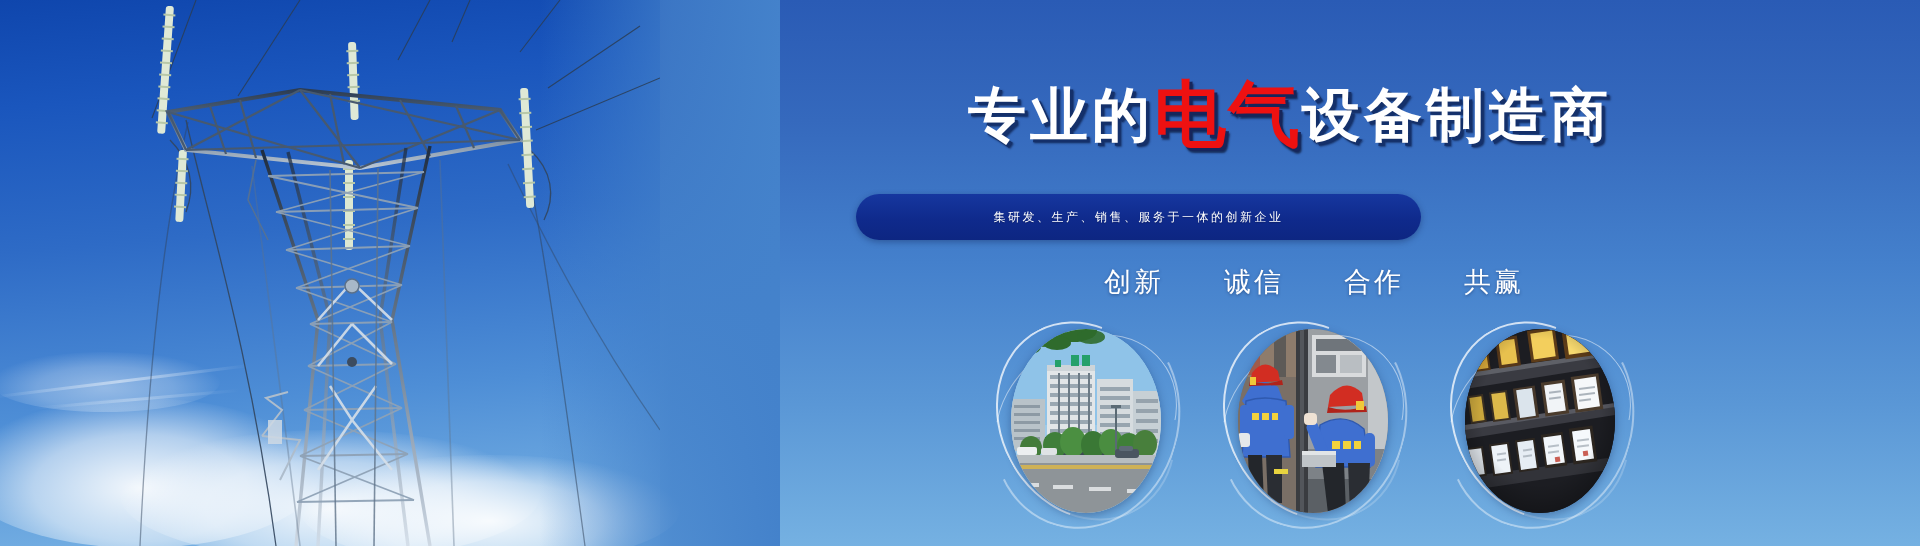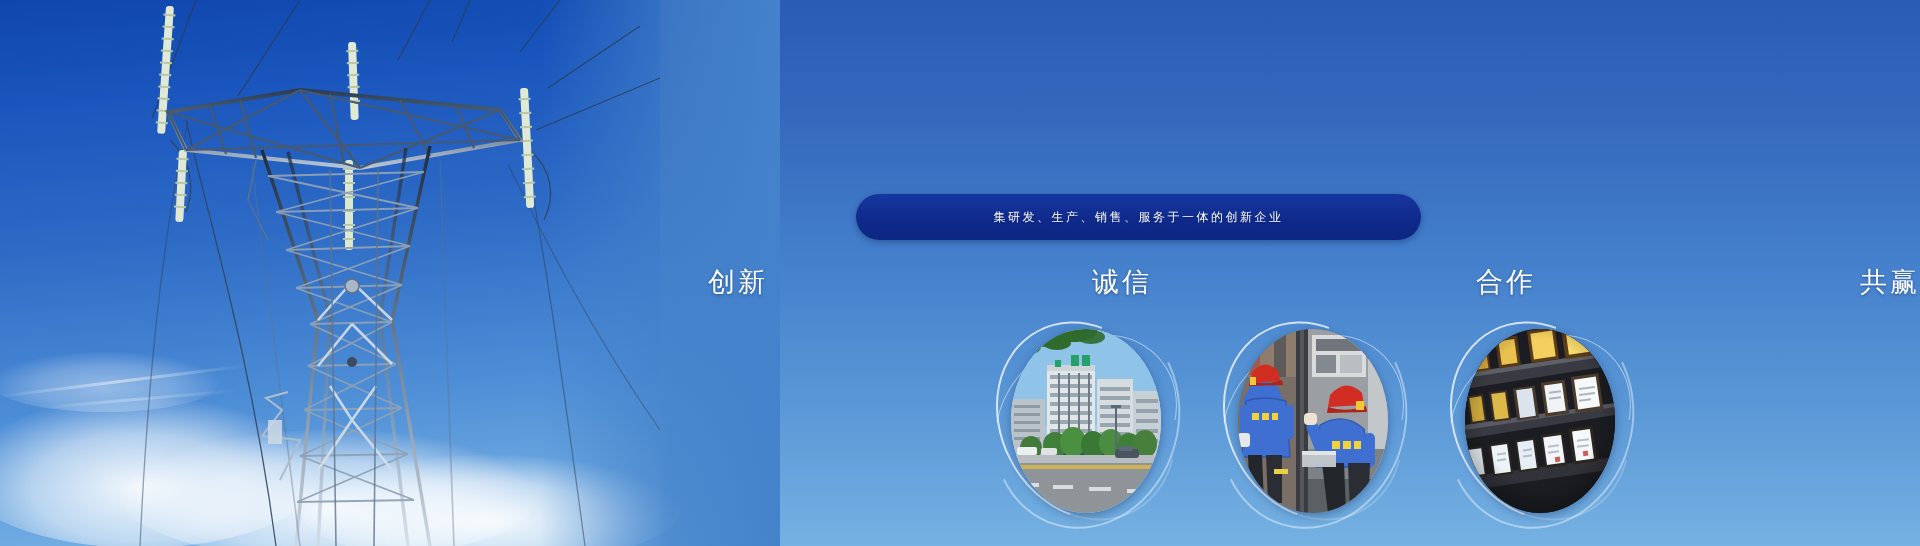--- a/index.html
+++ b/index.html
@@ -64,21 +64,21 @@
     display:flex; align-items:center; justify-content:center;
     box-shadow:0 2px 6px rgba(9,22,70,.35);
   }
   .pill span{
     color:#ffffff; font-size:12px; letter-spacing:2.5px; font-weight:500;
     text-shadow:0 1px 1px rgba(0,0,0,.25);
   }
 
   .keywords{
     position:absolute; left:0; top:264px; width:100%;
-    display:flex; justify-content:space-between; gap:60px;
+    display:flex; justify-content:center; gap:60px;
     padding-left:48px;
   }
   .keywords .kw{
     color:#ffffff; font-size:27px; letter-spacing:3px; font-weight:500;
     text-shadow:0 1px 3px rgba(16,40,90,.5);
   }
 
   
   .circles{
     position:absolute; left:0; top:318px; width:100%;
@@ -304,20 +304,23 @@
 
     <g stroke="#aebdcc" stroke-width="2" fill="none">
       <path d="M280 480 L300 440 L262 436"></path>
       <path d="M262 436 L282 410 L266 398 L288 392"></path>
       <rect x="268" y="420" width="14" height="24" fill="#cfd9e4" stroke="none" opacity=".85"></rect>
     </g>
   </svg>
 
   <div class="content">
 
+    <div class="headline">
+      <span class="w">专业的</span><span class="r">电气</span><span class="w">设备制造商</span>
+    </div>
 
     <div class="pill">
       <span>集研发、生产、销售、服务于一体的创新企业</span>
     </div>
 
     <div class="keywords">
       <div class="kw">创新</div>
       <div class="kw">诚信</div>
       <div class="kw">合作</div>
       <div class="kw">共赢</div>

